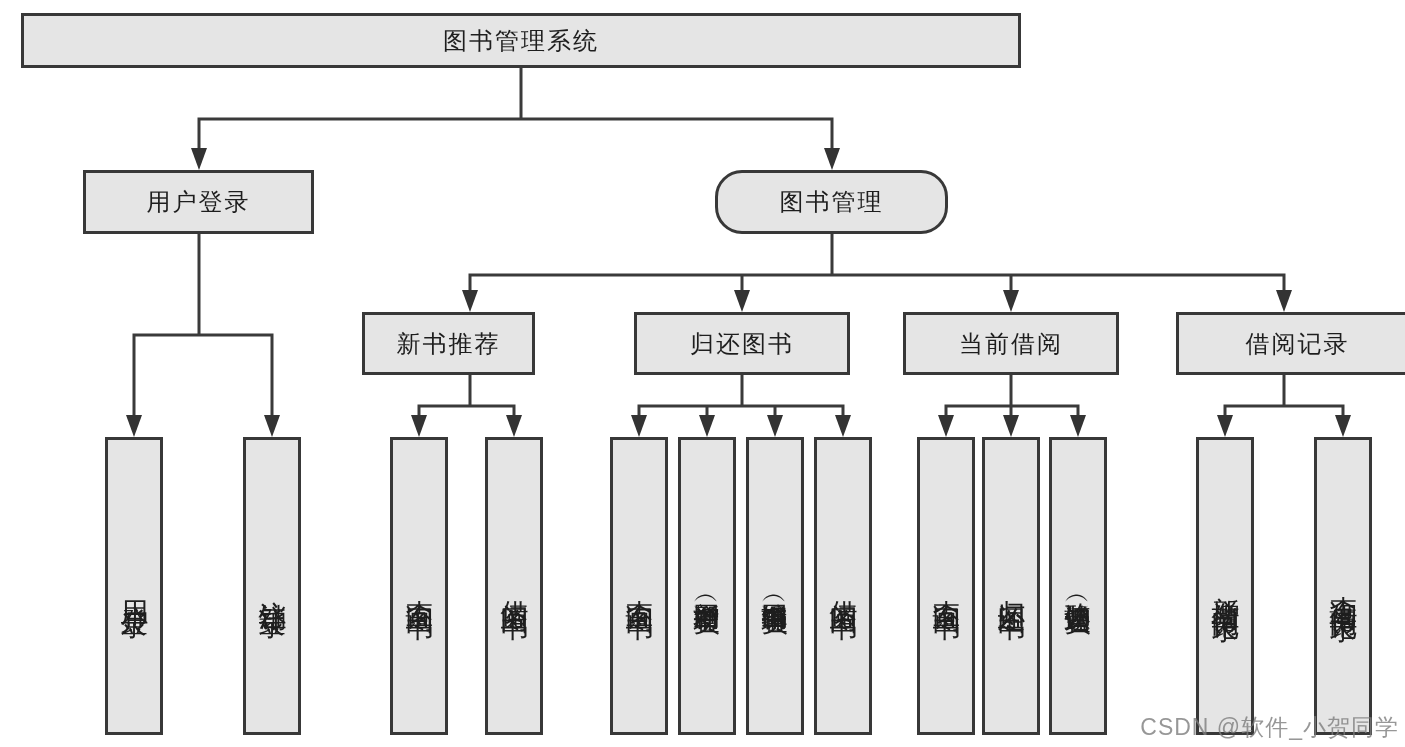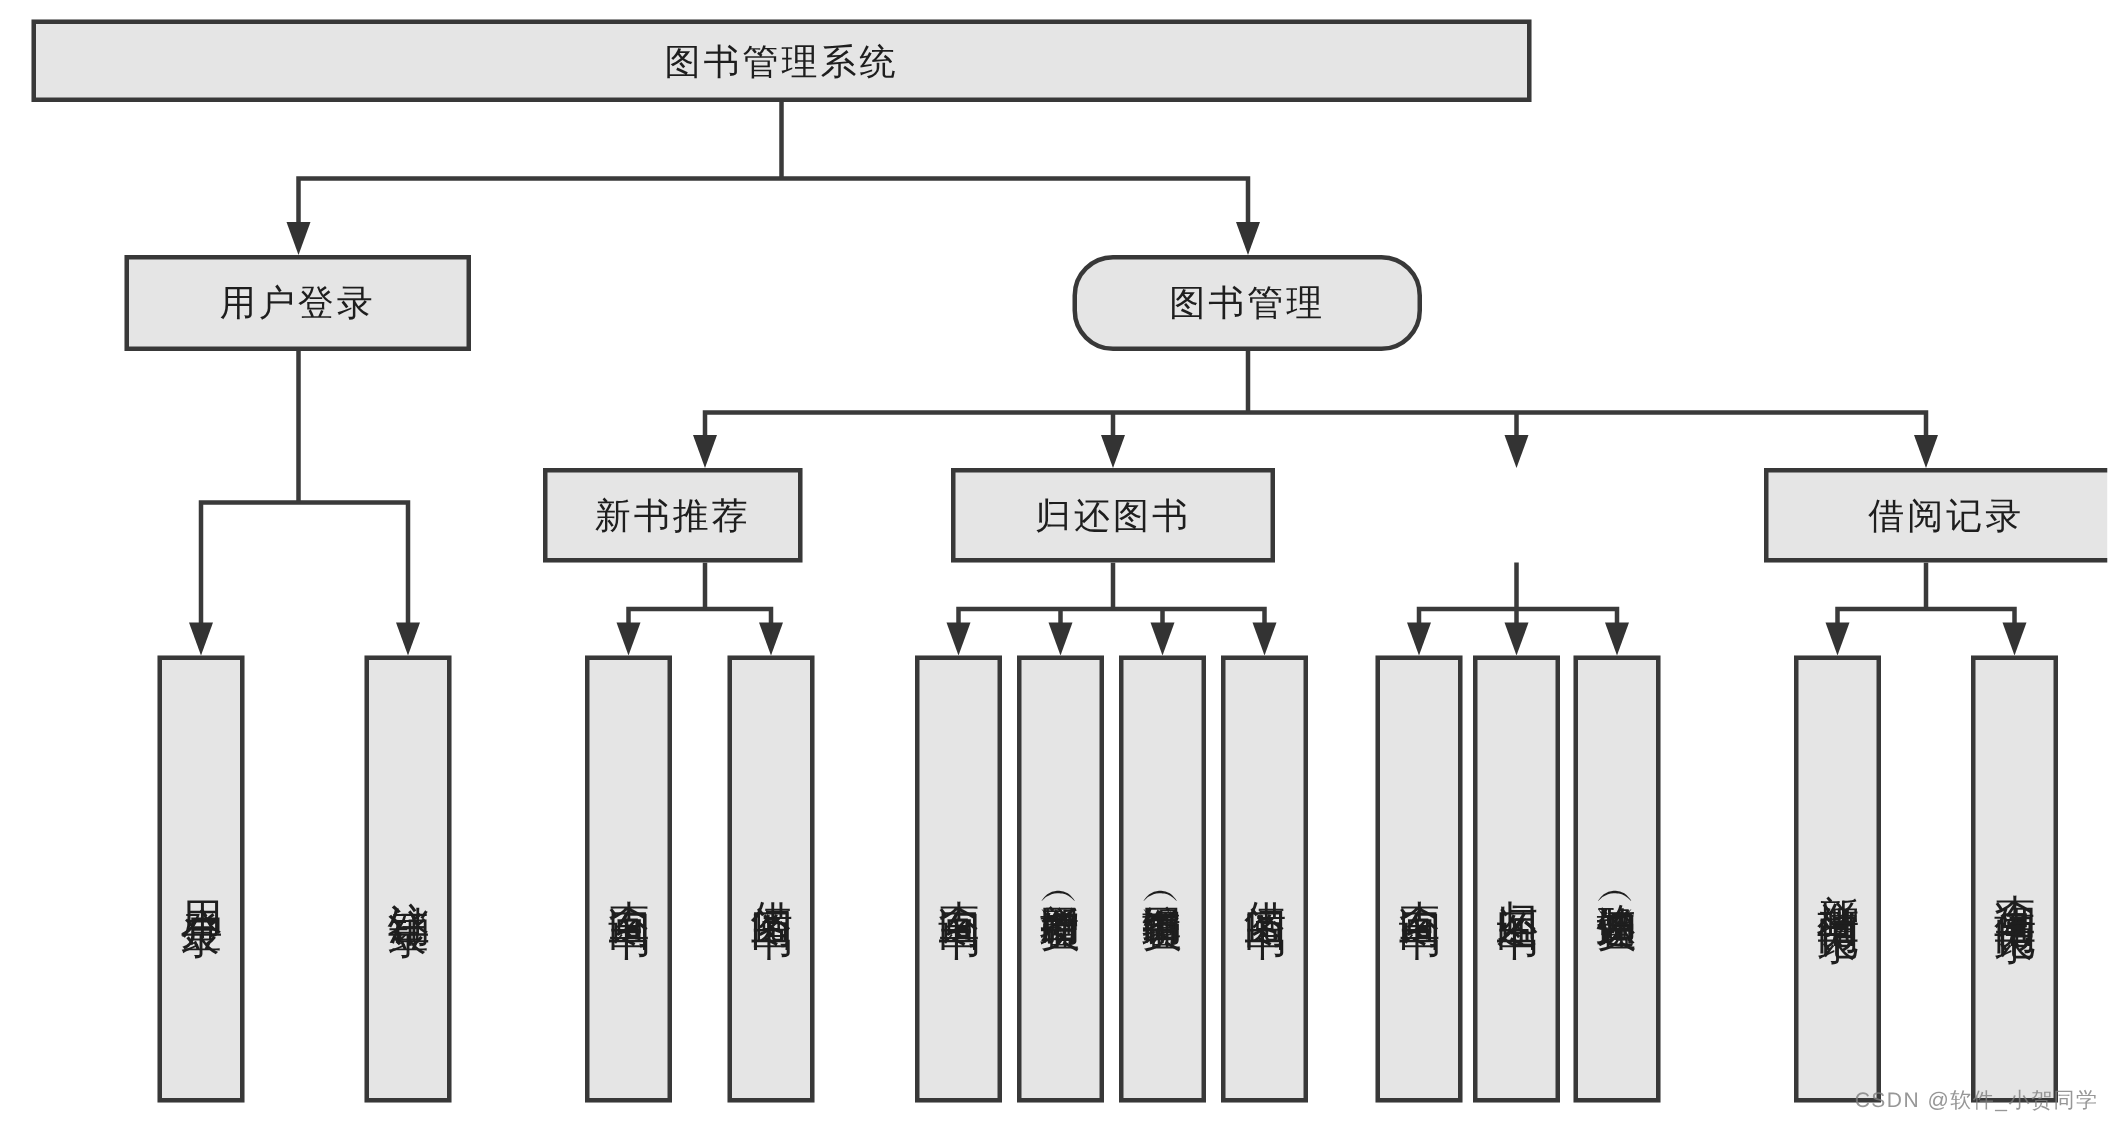--- a/index.html
+++ b/index.html
@@ -49,21 +49,21 @@
   #connectors path {
     fill: none;
     stroke: #3a3a3a;
     stroke-width: 3;
   }
   #connectors polygon { fill: #333333; }
   #watermark {
     position: absolute;
     right: 6px;
     bottom: 4px;
-    font-size: 14px;
+    font-size: 23px;
     letter-spacing: 1px;
     color: rgba(125,125,125,0.8);
     white-space: nowrap;
   }
 </style>
 </head>
 <body>
 
 <div id="stage">
 
@@ -103,20 +103,21 @@
     <polygon points="1335,415 1351,415 1343,437"></polygon>
   </svg>
 
   <div class="node h-node" style="left:21px; top:13px; width:1000px; height:55px;">图书管理系统</div>
 
   <div class="node h-node" style="left:83px; top:170px; width:231px; height:64px;">用户登录</div>
   <div class="node h-node" style="left:715px; top:170px; width:233px; height:64px;border-radius:27px;">图书管理</div>
 
   <div class="node h-node" style="left:362px; top:312px; width:173px; height:63px;">新书推荐</div>
   <div class="node h-node" style="left:634px; top:312px; width:216px; height:63px;">归还图书</div>
+  <div class="node h-node" style="left:903px; top:312px; width:216px; height:63px;">当前借阅</div>
   <div class="node h-node" style="left:1176px; top:312px; width:243px; height:63px;">借阅记录</div>
 
   <div class="node leaf" style="left:105px;">用户登录</div>
   <div class="node leaf" style="left:243px;">注销登录</div>
 
   <div class="node leaf" style="left:390px;">查询图书</div>
   <div class="node leaf" style="left:485px;">借阅图书</div>
 
   <div class="node leaf" style="left:610px;">查询图书</div>
   <div class="node leaf long" style="left:678px;">新增图书（管理员）</div>

